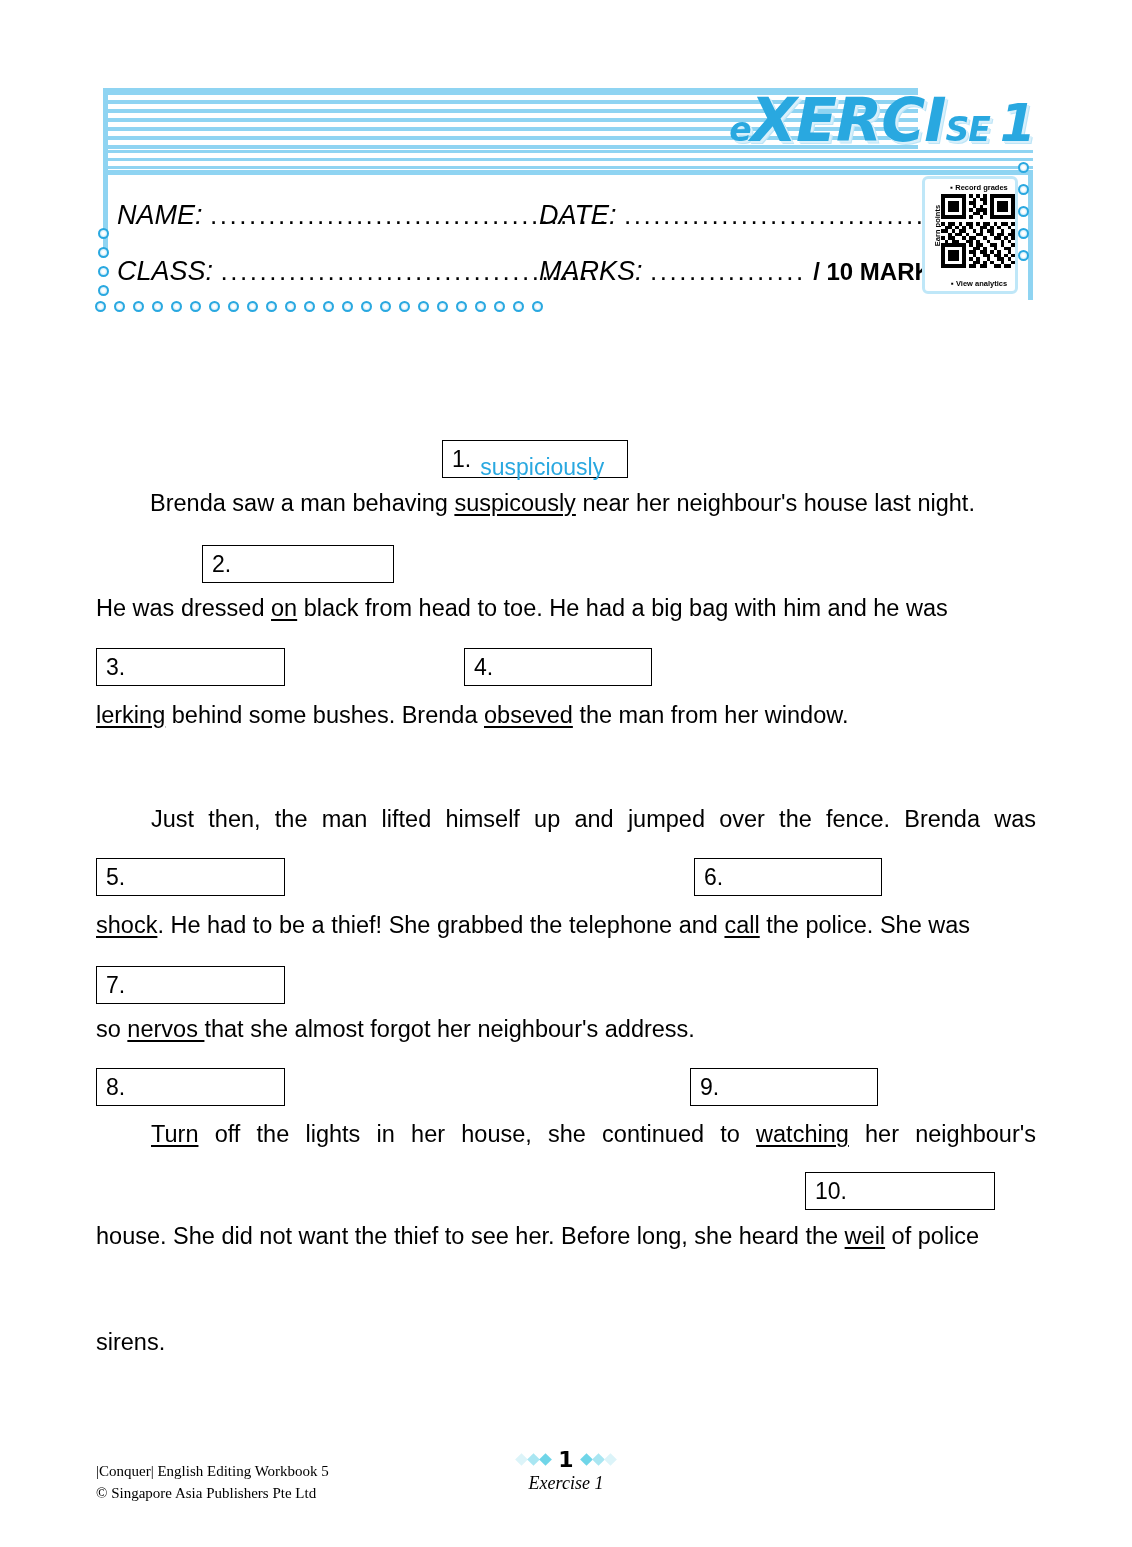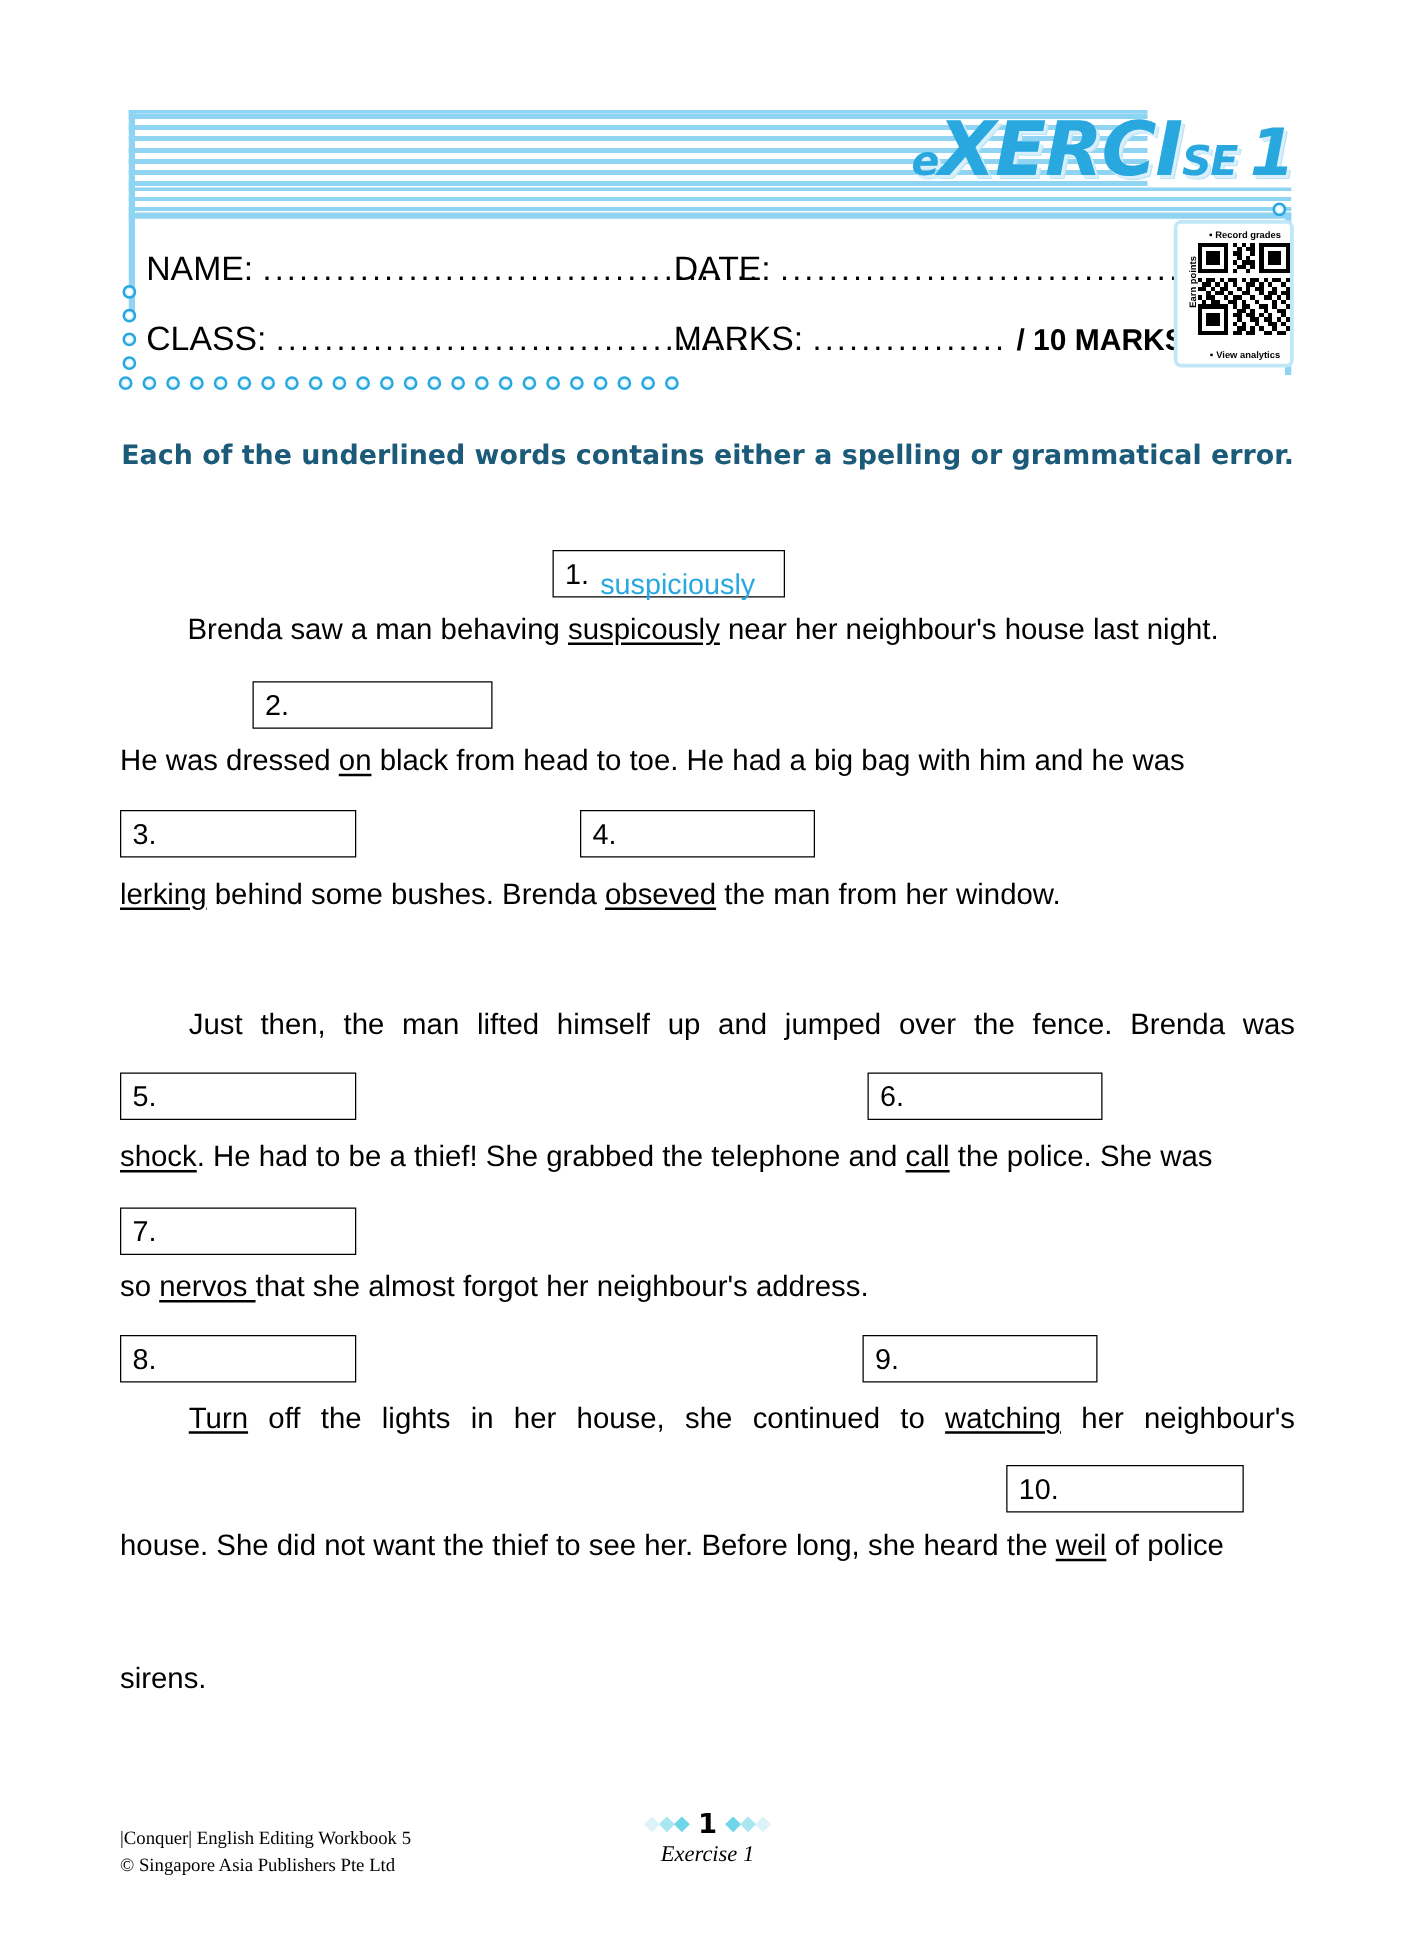--- a/index.html
+++ b/index.html
@@ -111,30 +111,30 @@
     width: 890px; height: 110px;
   }
   .form-row {
     position: absolute;
     left: 0; width: 890px;
     font-size: 27px; color: #000;
     white-space: nowrap;
   }
   .form-row.r1 { top: 16px; }
   .form-row.r2 { top: 72px; }
-  .fld-label { font-size: 27px; }
+  .fld-label { font-size: 27px; font-style: italic; }
   .dotlead { letter-spacing: 2.5px; font-size: 26px; }
   .marks-bold { font-weight: bold; font-size: 24px; }
   .pos-date { position: absolute; left: 422px; top: 0; }
   .pos-marks { position: absolute; left: 422px; top: 0; }
 
   
   .qr-badge {
     position: absolute;
-    right: 0; top: 88px;
+    right: 17px; top: 88px;
     width: 96px; height: 118px;
     border: 3px solid #bfe7f8;
     border-radius: 6px;
     background: #fff;
     padding: 2px;
   }
   .qr-inner { position: relative; width: 100%; height: 100%; }
   .qr-top, .qr-bot {
     position: absolute; left: 14px; width: 76px;
     font-size: 7.5px; font-weight: bold; color: #000;
@@ -422,21 +422,20 @@
             <rect x="11" y="20" width="2" height="1"></rect>
             <rect x="15" y="20" width="2" height="1"></rect>
           <rect x="18" y="20" width="2" height="1"></rect>
         </g>
       </svg>
     </div>
   </div>
 </div>
 
 <div class="instruction">
-  <div>Each of the underlined words contains either a spelling or grammatical error.</div>
 </div>
 
 <div class="passage">
 
   <div class="ansbox" style="left:442px; top:440px; width:186px;">
     <span class="ansnum">1.</span>
     <span class="answord">suspiciously</span>
   </div>
   <div class="line" style="left:150px; top:489px;">
     <span>Brenda saw a man behaving </span><u>suspicously</u><span> near her neighbour's house last night.</span>

